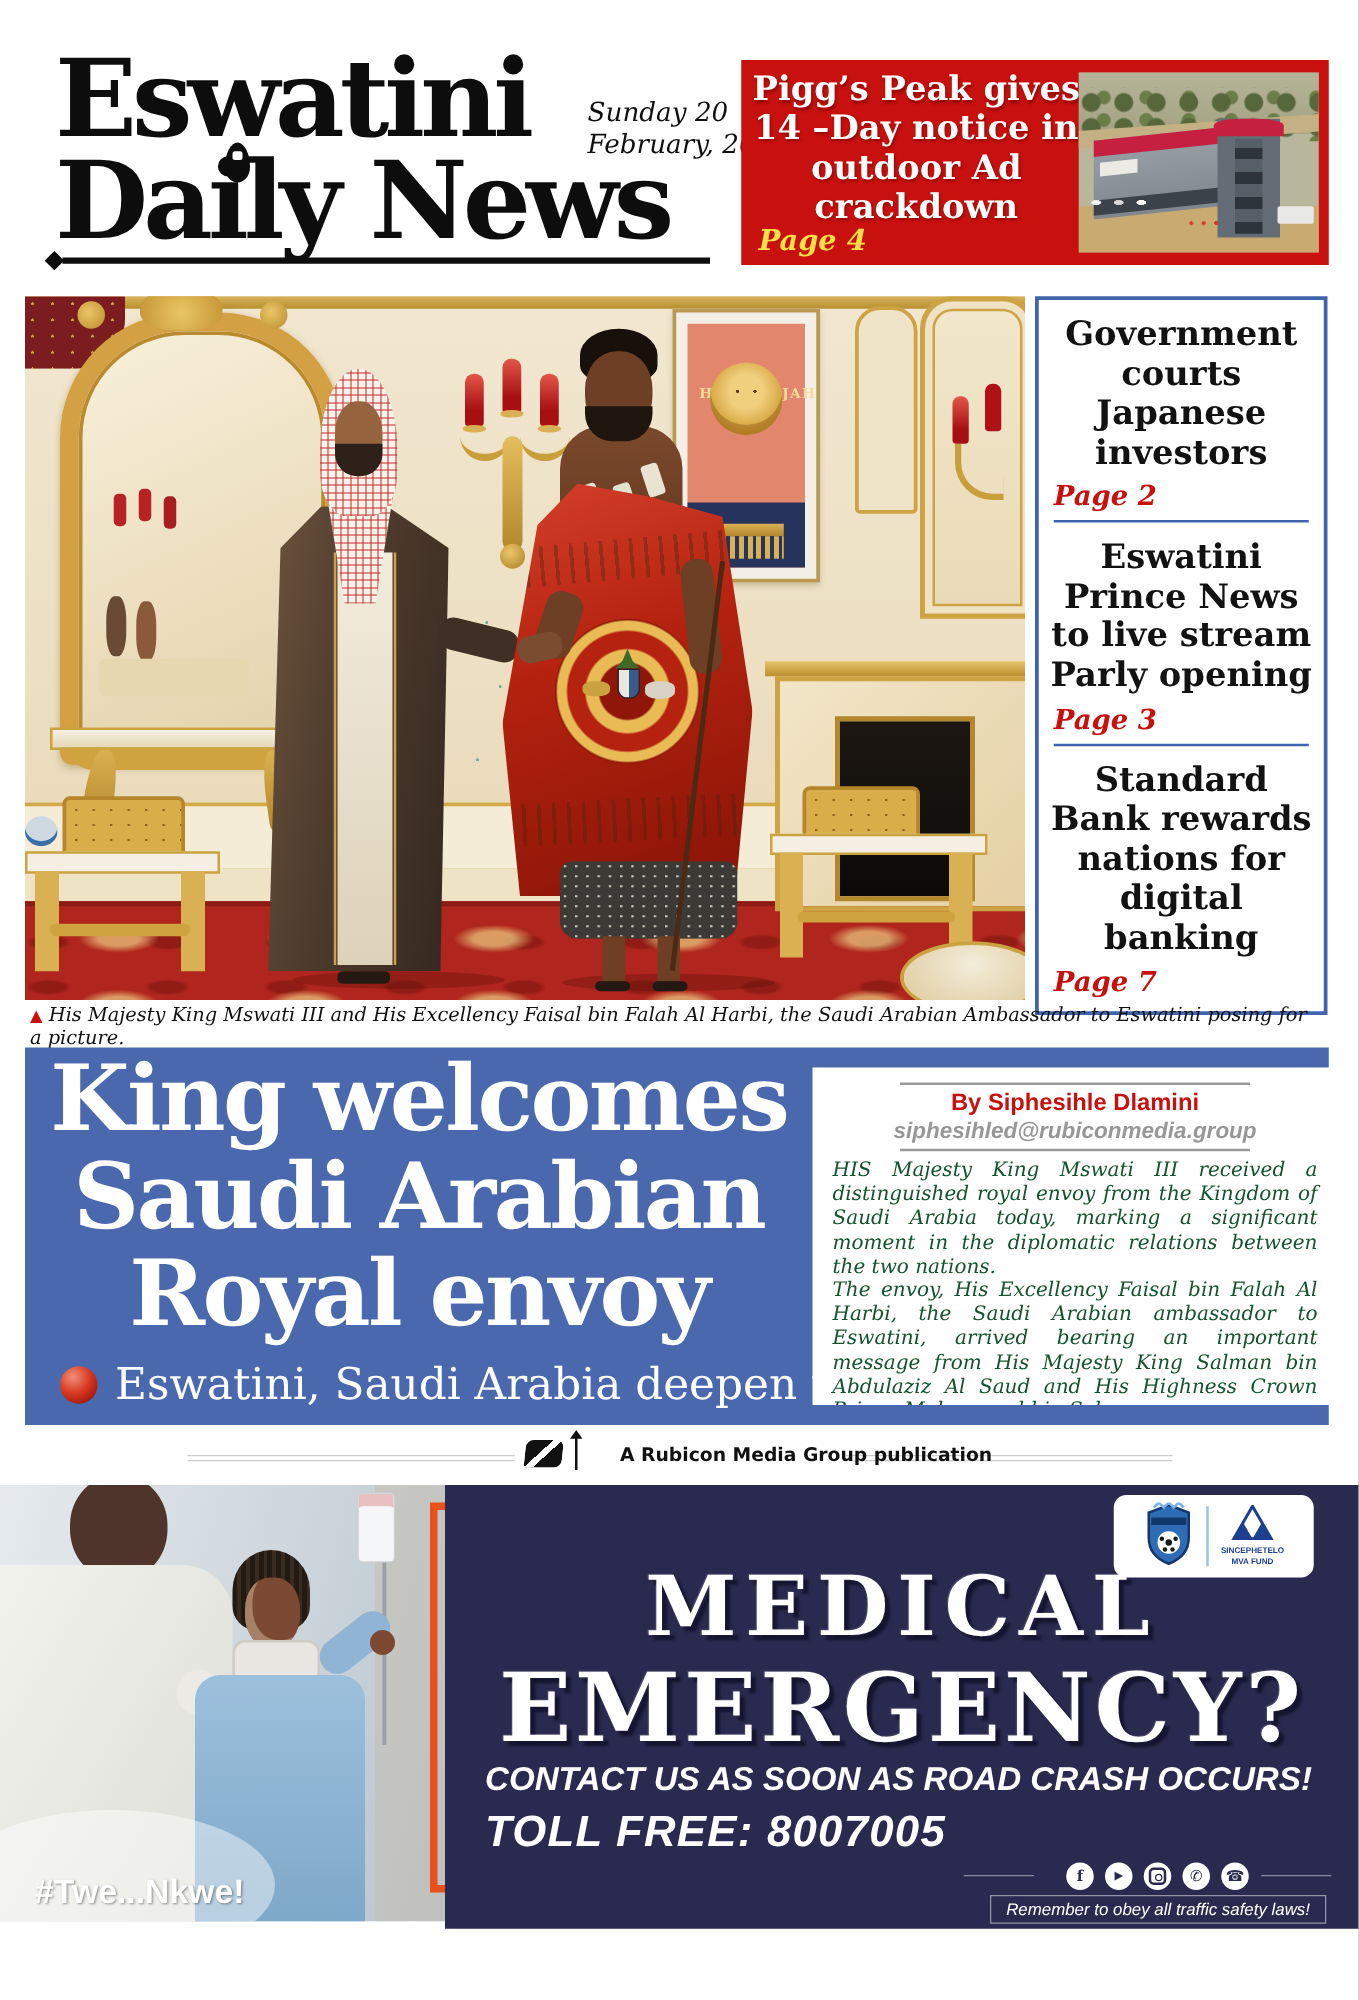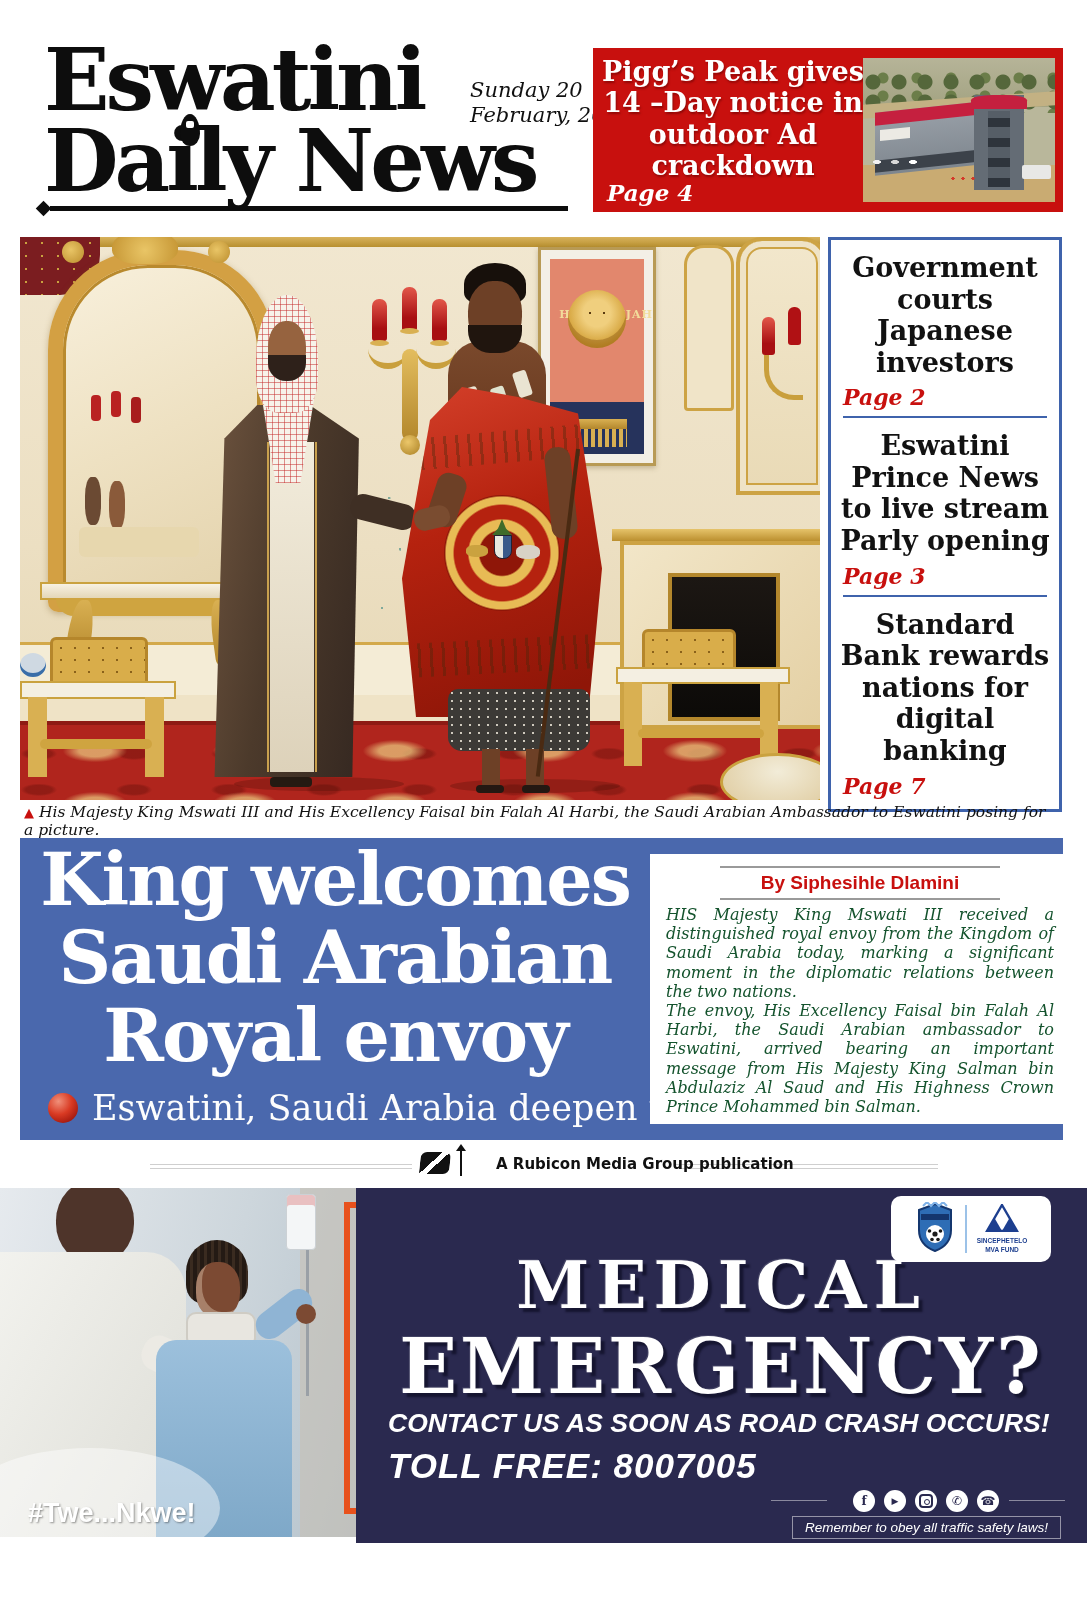--- a/index.html
+++ b/index.html
@@ -16,21 +16,21 @@
              border-radius:50% 50% 50% 50%/62% 62% 38% 38%;}
   #mast-leaf i{position:absolute;left:6px;top:7px;width:8px;height:7px;background:#fff;border-radius:2px;}
   #mast-rule{left:38px;top:202px;width:530px;height:14px;}
   #mast-rule .shaft{position:absolute;left:12px;right:0;top:4px;height:5px;background:#0d0d0d;}
   #mast-rule .diamond{position:absolute;left:0;top:1px;width:11px;height:11px;background:#0d0d0d;transform:rotate(45deg);}
 
   
   #teaser{left:593px;top:48px;width:470px;height:164px;background:#c8100e;}
   #teaser-headline{position:absolute;left:6px;top:8px;width:268px;color:#fff;font-weight:bold;
                    font-size:27px;line-height:1.16;text-align:center;text-shadow:1px 2px 2px rgba(90,0,0,.5);}
-  #teaser-page{position:absolute;left:14px;bottom:6px;color:#ffffff;font-weight:bold;font-style:italic;font-size:23px;}
+  #teaser-page{position:absolute;left:14px;bottom:6px;color:#fde047;font-weight:bold;font-style:italic;font-size:23px;}
   #teaser-photo{position:absolute;right:8px;top:10px;width:192px;height:144px;overflow:hidden;background:#b9b79b;}
 
   
   #sidebar{left:828px;top:237px;width:234px;height:575px;background:#fff;
            border:3px solid #3f63ac;box-sizing:border-box;}
   .sb-head{margin:12px 6px 2px;font-weight:bold;font-size:27px;line-height:1.17;text-align:center;color:#121212;}
   .sb-page{margin:6px 0 6px 12px;color:#c8100e;font-weight:bold;font-style:italic;font-size:22px;}
   .sb-div{height:2px;background:#3f63ac;margin:4px 12px 6px;}
 
   
@@ -259,20 +259,21 @@
 
   <div class="abs" id="banner">
     <div id="banner-headline">King welcomes Saudi Arabian Royal envoy</div>
     <div id="banner-sub">
       <span class="sphere"></span>
       <span>Eswatini, Saudi Arabia deepen ties</span>
     </div>
     <div id="article">
       <div class="a-rule"></div>
       <div id="a-byline">By Siphesihle Dlamini</div>
+      <div id="a-email">siphesihled@rubiconmedia.group</div>
       <div class="a-rule"></div>
       <div class="a-body">HIS Majesty King Mswati III received a distinguished royal envoy from the Kingdom of Saudi Arabia today, marking a significant moment in the diplomatic relations between the two nations.</div>
       <div class="a-body" style="margin-top:0;">The envoy, His Excellency Faisal bin Falah Al Harbi, the Saudi Arabian ambassador to Eswatini, arrived bearing an important message from His Majesty King Salman bin Abdulaziz Al Saud and His Highness Crown Prince Mohammed bin Salman.</div>
 
     </div>
   </div>
 
   <div class="abs" id="pubstrip">
     <div class="ps-line" style="left:150px;width:262px;"></div>
     <div class="ps-line" style="left:676px;width:262px;"></div>

